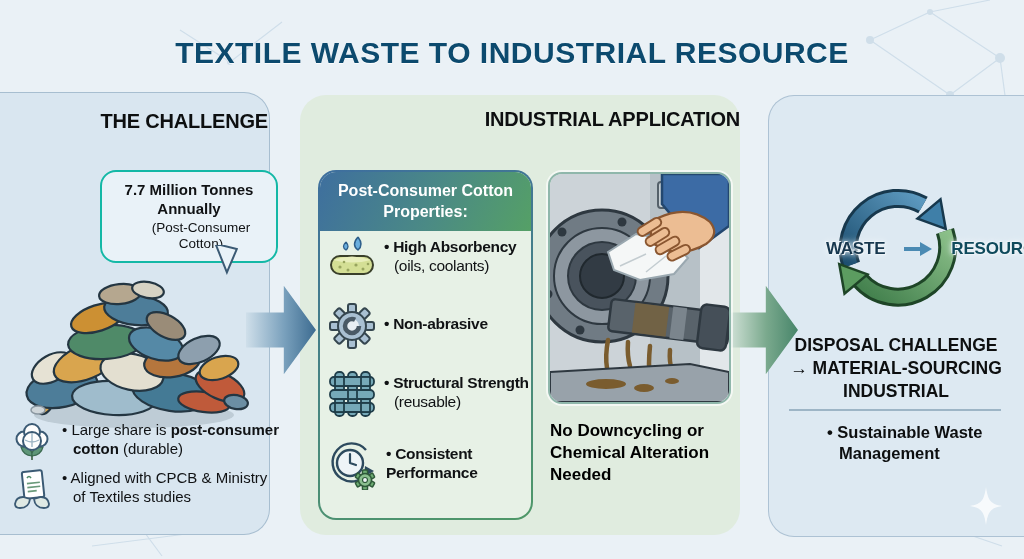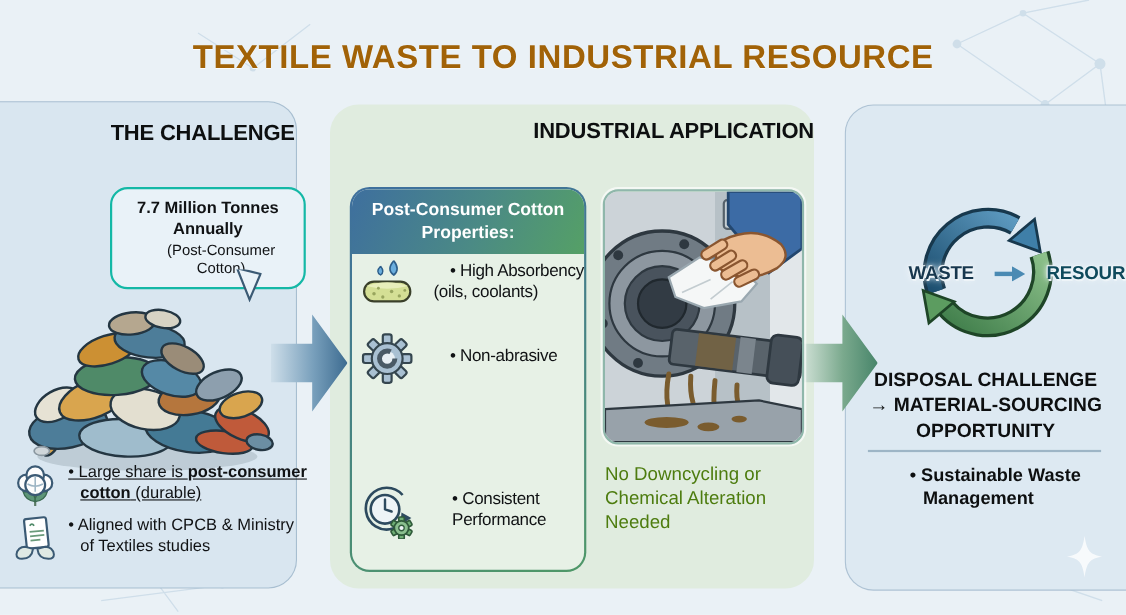--- a/index.html
+++ b/index.html
@@ -7,21 +7,21 @@
     position:relative;width:1024px;height:559px;overflow:hidden;
     background:#eaf1f6;
     font-family:"Liberation Sans","DejaVu Sans",sans-serif;
     color:#101214;
   }
   .abs{position:absolute;}
   
   .title{
     position:absolute;top:36px;left:0;width:1024px;margin:0;
     text-align:center;font-size:30px;font-weight:800;letter-spacing:.5px;
-    color:#a16207;text-shadow:0 1px 0 rgba(255,255,255,.8);
+    color:#0c4a6e;text-shadow:0 1px 0 rgba(255,255,255,.8);
   }
   
   .panel{position:absolute;top:95px;height:440px;}
   .panel.left{
     left:-30px;top:92px;width:298px;height:441px;
     background:#d9e6f0;border:1.5px solid rgba(125,156,182,.55);
     border-radius:0 26px 26px 0;
   }
   .panel.mid{
     left:300px;width:440px;height:440px;
@@ -69,31 +69,31 @@
     position:relative;width:100%;height:100%;
     background:#e7f1e6;border-radius:16px;overflow:hidden;
   }
   .card-header{
     background:linear-gradient(115deg,#3e6f9e 0%,#4b8a85 55%,#55a066 100%);
     color:#ffffff;font-weight:800;font-size:16px;line-height:1.3;
     text-align:center;padding:9px 4px 8px;border-radius:14px 14px 0 0;
   }
   .prop-row{position:absolute;left:8px;display:flex;gap:8px;align-items:flex-start;}
   .prop-text{font-size:15.5px;line-height:1.25;letter-spacing:-.3px;width:152px;padding-top:3px;}
-  .prop-text .lbl{font-weight:400;display:block;margin-left:25px;}
+  .prop-text .lbl{font-weight:700;display:block;}
   .prop-text .sub{display:block;margin-left:10px;}
   
   .machine-frame{
     position:absolute;left:548px;top:172px;width:179px;height:228px;
     border-radius:14px;overflow:hidden;border:2px solid #8fb7ab;
     box-shadow:0 0 0 2px rgba(255,255,255,.65);
   }
   .note{
     position:absolute;left:550px;top:420px;width:188px;
-    font-size:17px;font-weight:400;line-height:1.28;color:#4d7c0f;
+    font-size:17px;font-weight:700;line-height:1.28;color:#000000;
   }
   
   .cycle-svg{position:absolute;left:798px;top:168px;}
   .cycle-label{
     position:absolute;left:768px;top:237px;width:256px;height:24px;
     display:flex;justify-content:center;align-items:center;gap:19px;
     font-size:17px;font-weight:800;letter-spacing:-.2px;
     text-shadow:0 0 5px #eef4f8,0 0 8px #eef4f8,1px 1px 0 #eef4f8,-1px -1px 0 #eef4f8;
     padding-left:40px;
   }
@@ -187,21 +187,21 @@
       <ellipse cx="84" cy="68" rx="28" ry="13" fill="#cc9033" transform="rotate(-18 84 68)"></ellipse>
       <ellipse cx="122" cy="60" rx="32" ry="15" fill="#4d7d99" transform="rotate(6 122 60)"></ellipse>
       <ellipse cx="152" cy="76" rx="21" ry="11" fill="#9a8c78" transform="rotate(28 152 76)"></ellipse>
       <ellipse cx="106" cy="44" rx="21" ry="10" fill="#b5a78f" transform="rotate(-6 106 44)"></ellipse>
       <ellipse cx="134" cy="40" rx="16" ry="8" fill="#d7d3c4" transform="rotate(10 134 40)"></ellipse>
       <ellipse cx="222" cy="152" rx="12" ry="7" fill="#6b8ea3" transform="rotate(10 222 152)"></ellipse>
     </g>
     <ellipse cx="24" cy="160" rx="7" ry="4" fill="#cfd6da" stroke="#8a97a0" stroke-width="1.5"></ellipse>
   </svg>
 
-  <div class="bullet-row" style="left:10px;top:420px;text-decoration:underline;">
+  <div class="bullet-row" style="left:10px;top:420px;">
     <svg width="44" height="46" viewBox="0 0 44 46">
       <path d="M22,31 v9" stroke="#5a7a64" stroke-width="2" fill="none"></path>
       <path d="M22,36 q-9,-1 -11,-9 q9,0 11,6 Z" fill="#5e9678" stroke="#3b6a50" stroke-width="1.2"></path>
       <path d="M22,36 q9,-1 11,-9 q-9,0 -11,6 Z" fill="#5e9678" stroke="#3b6a50" stroke-width="1.2"></path>
       <g fill="#fdfdfd" stroke="#3b5a74" stroke-width="2">
         <circle cx="14" cy="19" r="7.5"></circle>
           <circle cx="30" cy="19" r="7.5"></circle>
         <circle cx="22" cy="12" r="8"></circle>
           <circle cx="22" cy="21" r="9"></circle>
       </g>
@@ -271,20 +271,41 @@
             </g>
             <circle r="14" fill="#a9c0d2" stroke="#35464f" stroke-width="2"></circle>
             <circle r="7" fill="#e8eff4" stroke="#4a5a66" stroke-width="4.5" stroke-dasharray="36 9"></circle>
           </g>
         </svg>
         <div class="prop-text" style="padding-top:12px;">
           <span class="lbl">• Non-abrasive</span>
         </div>
       </div>
 
+      <div class="prop-row" style="top:198px;">
+        <svg width="48" height="48" viewBox="0 0 48 48">
+          <g fill="#76a9b8" stroke="#1f3d49" stroke-width="1.8">
+            <rect x="7" y="2" width="9" height="44" rx="4"></rect>
+            <rect x="20" y="2" width="9" height="44" rx="4"></rect>
+            <rect x="33" y="2" width="9" height="44" rx="4"></rect>
+            <rect x="2" y="7" width="44" height="9" rx="4"></rect>
+            <rect x="2" y="20" width="44" height="9" rx="4"></rect>
+            <rect x="2" y="33" width="44" height="9" rx="4"></rect>
+            <rect x="7" y="7" width="9" height="9"></rect>
+            <rect x="33" y="7" width="9" height="9"></rect>
+            <rect x="20" y="20" width="9" height="9"></rect>
+            <rect x="7" y="33" width="9" height="9"></rect>
+            <rect x="33" y="33" width="9" height="9"></rect>
+          </g>
+        </svg>
+        <div class="prop-text">
+          <span class="lbl">• Structural Strength</span>
+          <span class="sub">(reusable)</span>
+        </div>
+      </div>
 
       <div class="prop-row" style="top:266px;">
         <svg width="50" height="52" viewBox="0 0 50 52">
           <path d="M38,12 A 19 19 0 1 0 41 32" fill="none" stroke="#2d4a5e" stroke-width="2.4"></path>
           <polygon points="37,28 46,33 36,39" fill="#2d4a5e"></polygon>
           <circle cx="22" cy="25" r="13" fill="#eef4f7" stroke="#2d4a5e" stroke-width="2.4"></circle>
           <path d="M22,25 L22,16 M22,25 L28,27" stroke="#2d4a5e" stroke-width="2.2" stroke-linecap="round"></path>
           <g transform="translate(37,42)">
             <g fill="#6fae74" stroke="#2f5a3a" stroke-width="1.5">
               <rect x="-2.5" y="-10" width="5" height="5" rx="1"></rect>
@@ -381,21 +402,21 @@
     <svg width="28" height="14" viewBox="0 0 28 14">
       <rect x="0" y="5" width="17" height="4" fill="#4a8ab3"></rect>
       <polygon points="16,0 28,7 16,14" fill="#4a8ab3"></polygon>
     </svg>
     <span class="resource">RESOURCE</span>
   </div>
 
   <div class="statement">
     <div>DISPOSAL CHALLENGE</div>
     <div>→ MATERIAL-SOURCING</div>
-    <div>OPPORTUNITY</div>
+    <div>INDUSTRIAL</div>
   </div>
 
   <div class="divider"></div>
 
   <div class="right-bullet">• Sustainable Waste Management</div>
 
   <svg class="sparkle" width="40" height="44" viewBox="-20 -22 40 44">
     <path d="M0,-19 C2,-5 5,-2 16,0 C5,2 2,5 0,19 C-2,5 -5,2 -16,0 C-5,-2 -2,-5 0,-19 Z" fill="#fbfdfe" opacity=".85"></path>
   </svg>
 

